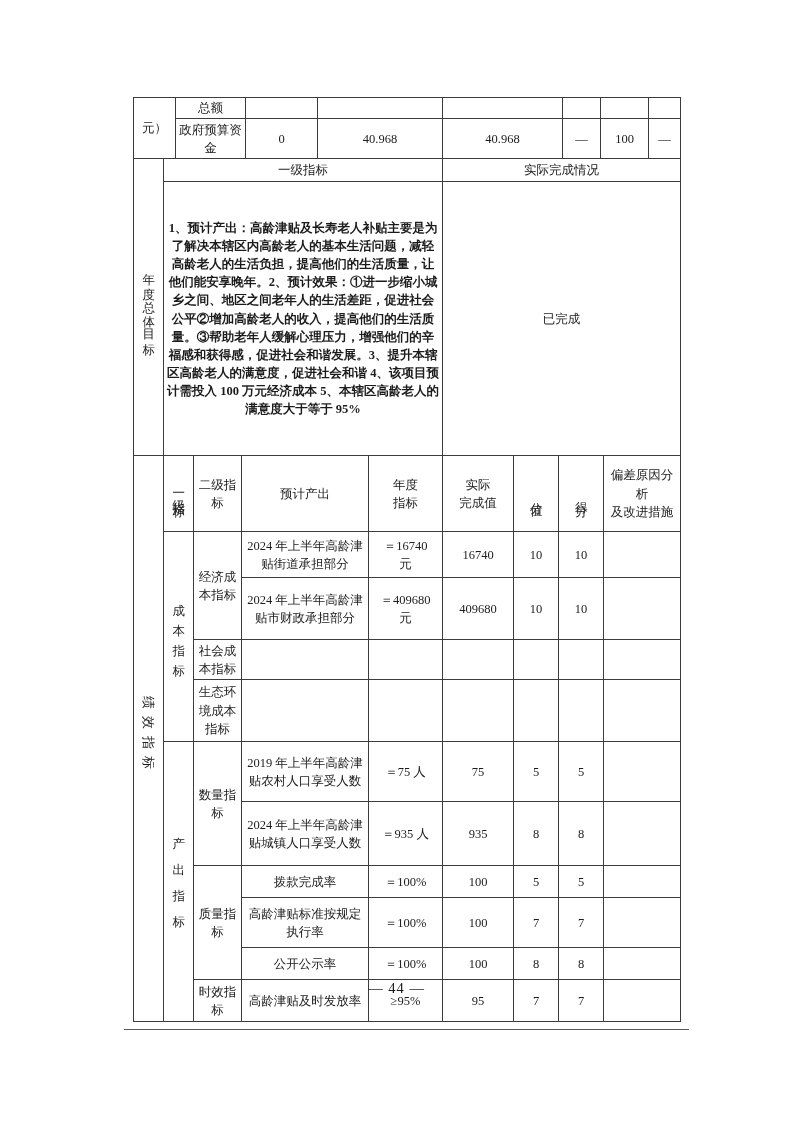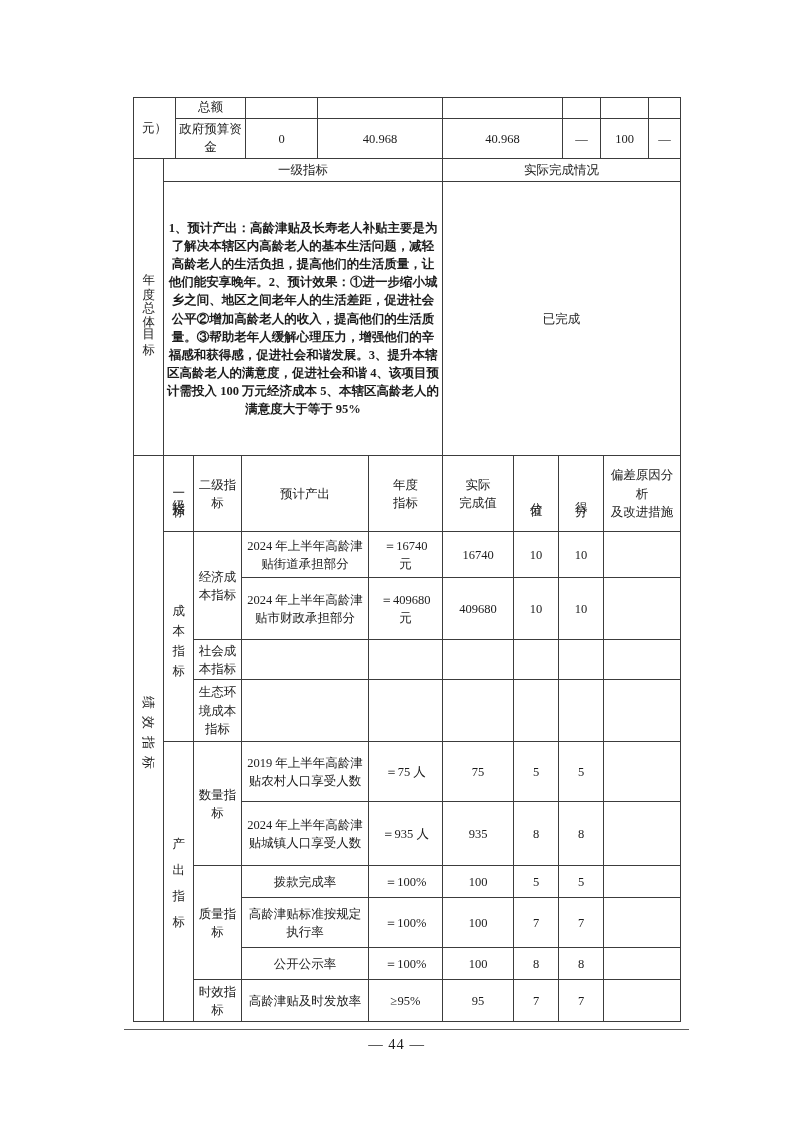--- a/index.html
+++ b/index.html
@@ -9,21 +9,21 @@
     -webkit-font-smoothing:antialiased;
   }
   .doc-wrap{position:absolute;left:133px;top:97px;width:547px;}
   table.doc{border-collapse:collapse;table-layout:fixed;width:547px;}
   table.doc + table.doc{margin-top:-1px;}
   table.doc td{
     border:1px solid #3c3c3c;text-align:center;vertical-align:middle;
     font-size:12.5px;line-height:1.45;padding:1px 2px;overflow:hidden;
     word-break:break-all;
   }
-  td.tl{text-align:left;padding-left:5px;font-family:Liberation Mono, monospace;}
+  td.tl{text-align:left;padding-left:5px;}
   td.pre{white-space:pre-line;}
   td.num{font-size:13px;}
   td.unit-cell{vertical-align:top;padding-top:3px;}
   
   .vup{writing-mode:vertical-lr;text-orientation:upright;display:inline-block;line-height:1;}
   .sp-xs{letter-spacing:3px;}
   .sp-md{letter-spacing:14px;}
   .sp-lg{letter-spacing:20px;}
   .sp-xl{letter-spacing:26px;}
   
@@ -33,21 +33,21 @@
     word-break:break-all;
     font-weight:bold;
   }
   td.done{font-size:13.5px;}
   td.l3{text-align:left;padding:2px 4px;font-size:12px;line-height:1.6;}
   td.hdr{font-size:12.5px;}
   .outer-bottom-line{
     position:absolute;left:-9px;width:565px;border-top:1px solid #5a5a5a;margin-top:7px;
   }
   .page-number{
-    position:absolute;left:0;top:1036px;width:793px;text-align:center;
+    position:absolute;left:0;top:980px;width:793px;text-align:center;
     font-size:14.5px;letter-spacing:1px;
   }
 </style>
 </head>
 <body>
 
 <div class="doc-wrap">
 
   <table class="doc">
     <colgroup>

